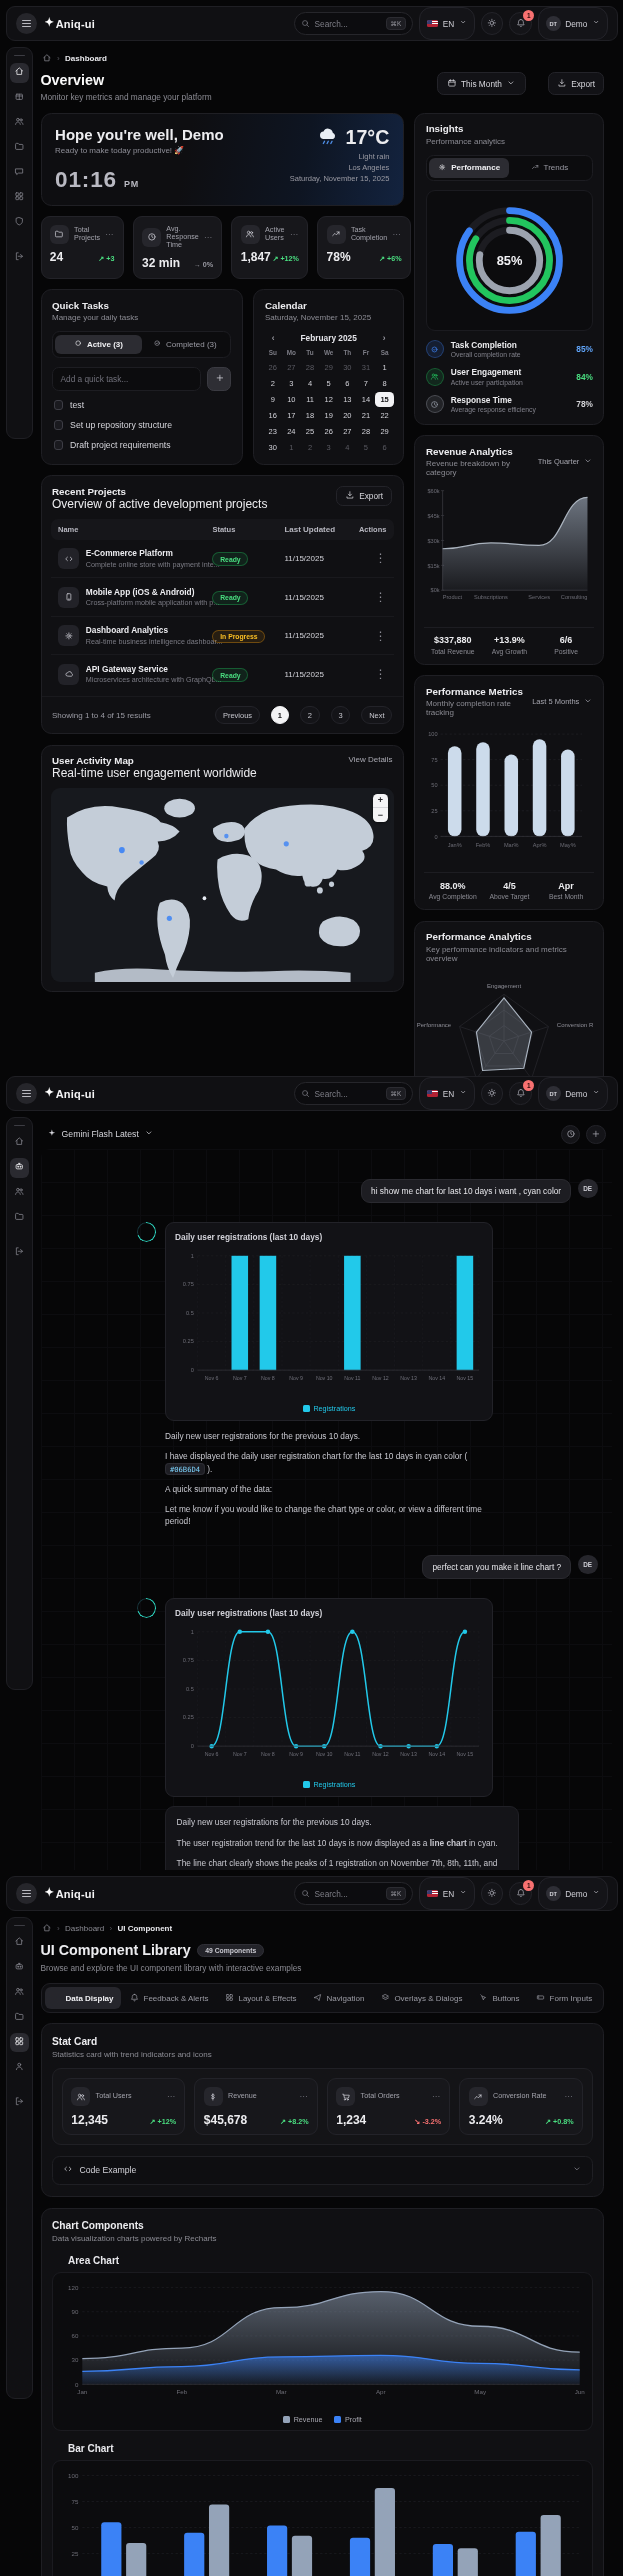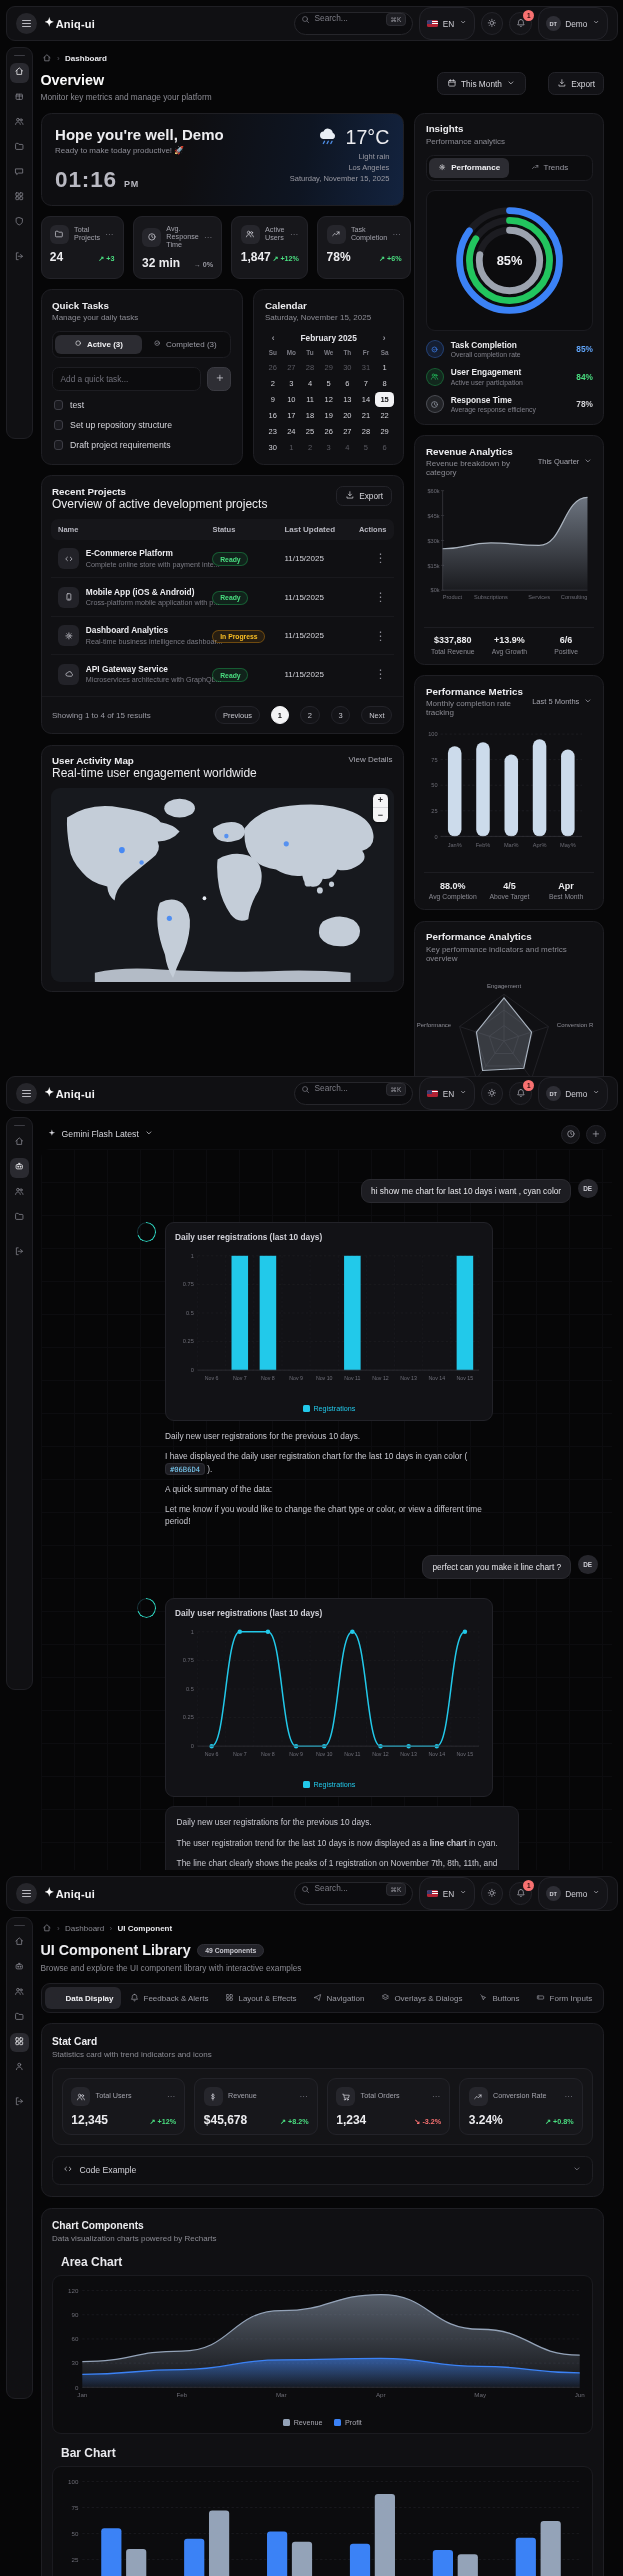--- a/index.html
+++ b/index.html
@@ -5,21 +5,21 @@
 *{margin:0;padding:0;box-sizing:border-box}
 html,body{background:#000}
 body{width:624px;height:2576px;overflow:hidden;font-family:"Liberation Sans",sans-serif;color:#ececef;background:#060607}
 .screen{position:relative;background:#060607}
 .topbar{margin:6px 6px 4.5px 6px;height:35px;background:#101013;border:0.8px solid #1f1f24;border-radius:9px;display:flex;align-items:center;padding:0 9px;gap:7.5px}
 .menu-btn{width:21px;height:21px;border-radius:50%;background:#26262b;color:#b9b9c0;display:flex;align-items:center;justify-content:center;flex-direction:column;gap:1.5px;border:none;cursor:pointer}
 .menu-btn i{display:block;width:9px;height:1.1px;background:#b9b9c0;border-radius:1.5px}
 .logo{font-weight:700;font-size:11px;letter-spacing:0.2px;color:#f4f4f6;display:flex;align-items:center;gap:1.5px}
 .logo .spark{color:#fff;font-size:11.3px;transform:translateY(-0.8px)}
 .tb-right{margin-left:auto;display:flex;align-items:center;gap:6px}
-.search{width:119px;height:22.6px;background:#0c0c0f;border:0.8px solid #26262b;border-radius:12px;display:flex;align-items:flex-start;gap:4.5px;padding:0 6px;color:#7d7d86}
+.search{width:119px;height:22.6px;background:#0c0c0f;border:0.8px solid #26262b;border-radius:12px;display:flex;align-items:center;gap:4.5px;padding:0 6px;color:#7d7d86}
 .search .ph{font-size:8.3px;flex:1;color:#7d7d86}
 .kbd{font-size:6.4px;background:#1d1d22;border:0.8px solid #2c2c32;border-radius:3.8px;padding:1.5px 3.8px;color:#9a9aa2}
 .chip{height:33px;background:#141418;border:0.8px solid #232329;border-radius:12px;display:flex;align-items:center;gap:4.5px;padding:0 6.8px;font-size:8.3px;color:#cfcfd6;cursor:pointer}
 .flag{width:11.3px;height:7.5px;border-radius:1.5px;background:linear-gradient(#b22234 0 20%,#fff 20% 30%,#b22234 30% 50%,#fff 50% 60%,#b22234 60% 80%,#fff 80% 90%,#b22234 90% 100%);position:relative;overflow:hidden}
 .flag:before{content:"";position:absolute;left:0;top:0;width:5.3px;height:4.5px;background:#3c3b6e}
 .iconbtn{width:22.6px;height:22.6px;border-radius:50%;background:#141418;border:0.8px solid #232329;color:#a9a9b2;display:flex;align-items:center;justify-content:center;position:relative;cursor:pointer}
 .badge{position:absolute;top:-3px;right:-3px;min-width:10.5px;height:10.5px;border-radius:6px;background:#f87171;color:#2b0b0b;font-size:6.4px;font-weight:700;display:flex;align-items:center;justify-content:center;padding:0 2.3px}
 .userchip .avatar{width:15px;height:15px;border-radius:50%;background:#2e2e35;color:#d8d8de;font-size:5.7px;font-weight:700;display:flex;align-items:center;justify-content:center}
 .frame{display:flex;align-items:flex-start}
 .sidebar{width:27px;margin:1.5px 0 0 6px;background:#101013;border:0.8px solid #1f1f24;border-radius:9px;display:flex;flex-direction:column;align-items:center;gap:5.3px;padding:6.8px 0}
@@ -40,21 +40,21 @@
 .col-l{flex:1;min-width:0;display:flex;flex-direction:column;gap:10.5px}
 .col-r{width:190px;display:flex;flex-direction:column;gap:10.5px}
 .card{background:#101013;border:0.8px solid #1f1f24;border-radius:10.5px}
 .welcome{padding:12px 13.6px;background:linear-gradient(100deg,#0e0e11 40%,#0e1522 72%,#13233f 100%);display:flex}
 .welcome h2{font-size:15px;font-weight:700}
 .welcome .ws{font-size:8px;color:#8f8f98;margin-top:3px}
 .wtime{font-size:22.6px;font-weight:700;margin-top:12px;letter-spacing:0.8px}
 .wtime span{font-size:9px;font-weight:600;color:#b9b9c2}
 .weather{margin-left:auto;text-align:right}
 .wtemp{display:flex;align-items:center;gap:6px;justify-content:flex-end}
-.wtemp .deg{font-size:19.6px;font-weight:400}
+.wtemp .deg{font-size:19.6px;font-weight:700}
 .wmeta{font-size:7.5px;color:#9a9aa3;margin-top:2.3px;line-height:1.5}
 .stats{display:flex;gap:9px}
 .stat{flex:1;background:#17171b;border:0.8px solid #232329;border-radius:9px;padding:7.5px 8.3px}
 .stat .top{display:flex;align-items:center;gap:5.3px}
 .ic-chip{width:19px;height:19px;border-radius:6px;background:#26262c;color:#cfcfd7;display:flex;align-items:center;justify-content:center;flex:none}
 .stat .lbl{font-size:7.2px;color:#a3a3ac;line-height:1.15;flex:1}
 .dots3{color:#6e6e77;font-size:8.3px;letter-spacing:0.8px}
 .stat .row2{display:flex;align-items:baseline;margin-top:6.8px}
 .stat .val{font-size:12px;font-weight:700}
 .trend{margin-left:auto;font-size:7.2px;font-weight:600}
@@ -151,21 +151,21 @@
 .badge-pill{font-size:6.8px;font-weight:600;color:#c9c9d0;background:#232329;border:0.8px solid #303037;border-radius:9px;padding:2.3px 6.8px;margin-left:6.8px}
 .tabsbar{margin-top:10.5px;background:#0e0e11;border:0.8px solid #1f1f24;border-radius:9px;padding:3px;display:flex;gap:1.5px}
 .tabsbar .t{display:flex;align-items:center;gap:4.5px;font-size:8px;color:#9b9ba4;padding:5.3px 7.5px;border-radius:6px;cursor:pointer;white-space:nowrap}
 .tabsbar .t.on{background:#26262c;color:#f0f0f3;font-weight:600}
 .libcard{margin-top:10.5px;padding:11.3px 10.5px}
 .libcard h3{font-size:10.2px;font-weight:700}
 .libcard .cs{font-size:8px;color:#8b8b93;margin-top:3px}
 .sc-grid{display:flex;gap:9px;margin-top:9.8px;background:#141417;border:0.8px solid #202025;border-radius:9px;padding:9px}
 .codebar{margin-top:10.5px;height:29px;background:#0e0e11;border:0.8px solid #1f1f24;border-radius:7.5px;display:flex;align-items:center;gap:6.8px;padding:0 9.8px;font-size:8.7px;color:#d2d2d9;cursor:pointer}
 .codebar .chev{margin-left:auto;color:#8d8d96}
-.chart-label{font-size:12px;font-weight:700;color:#e8e8ec;margin:12px 9px 6px}
+.chart-label{font-size:10px;font-weight:700;color:#e8e8ec;margin:12px 16px 6px}
 .chart-panel{background:#0c0c0e;border:0.8px solid #1b1b20;border-radius:9px;padding:7.5px 6px 4.5px}
 svg text{font-family:"Liberation Sans",sans-serif}
 </style>
 </head>
 <body>
 
 <section class="screen" style="height:1061px">
   <div class="topbar">
       <button class="menu-btn">
         <i></i>

